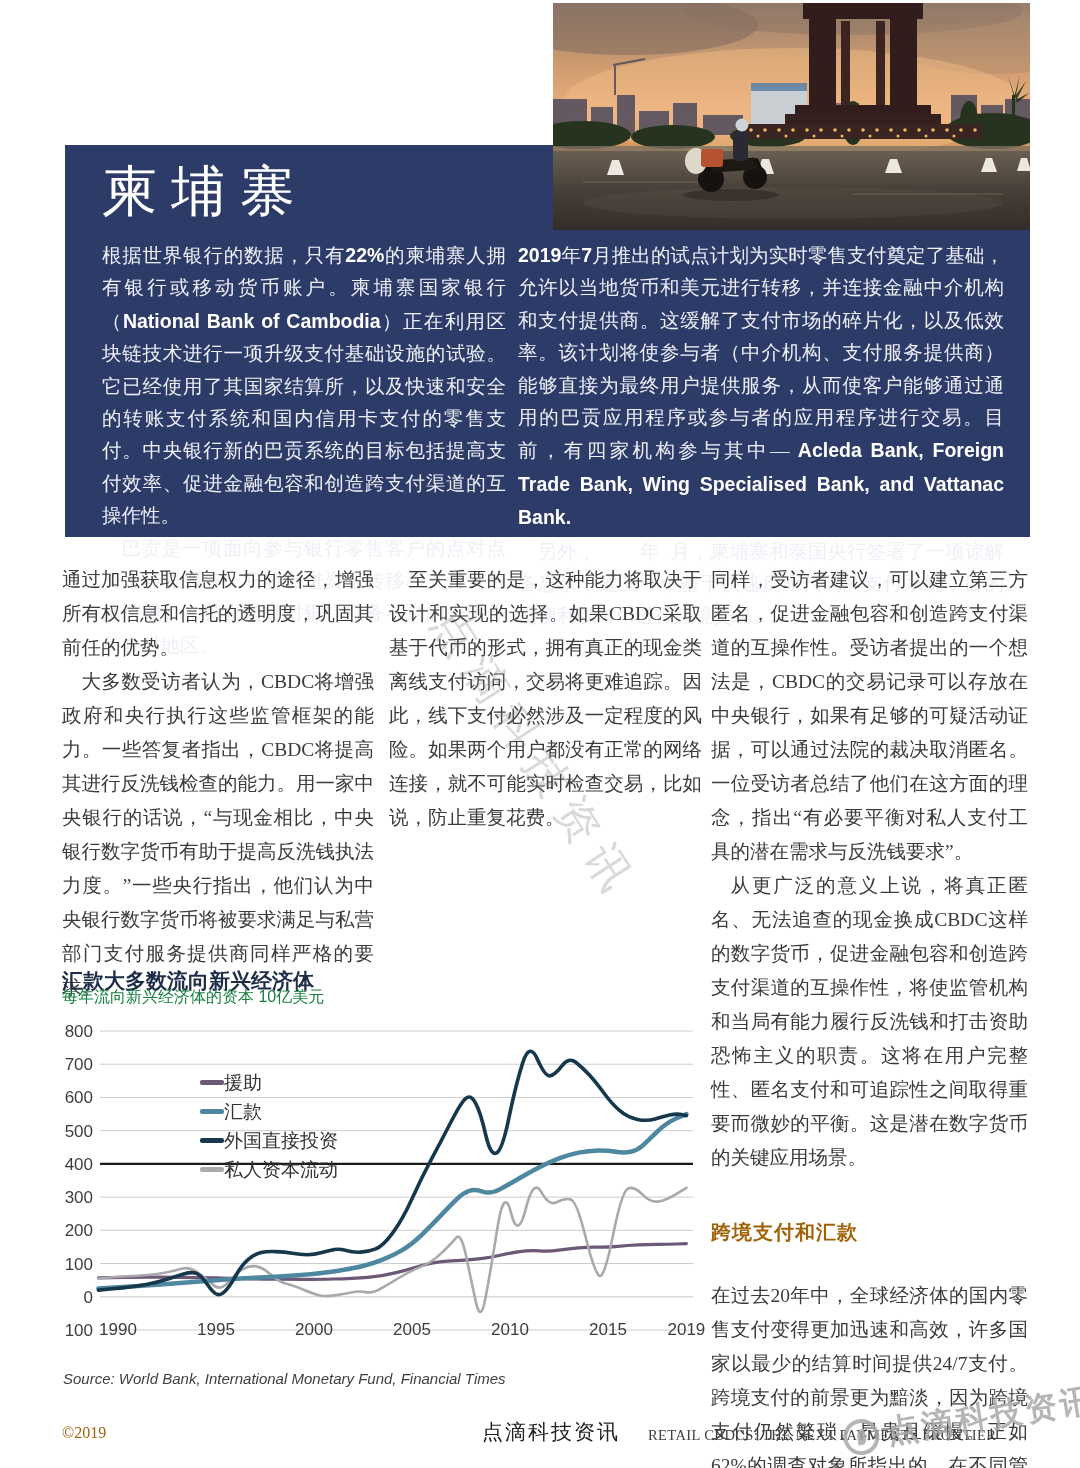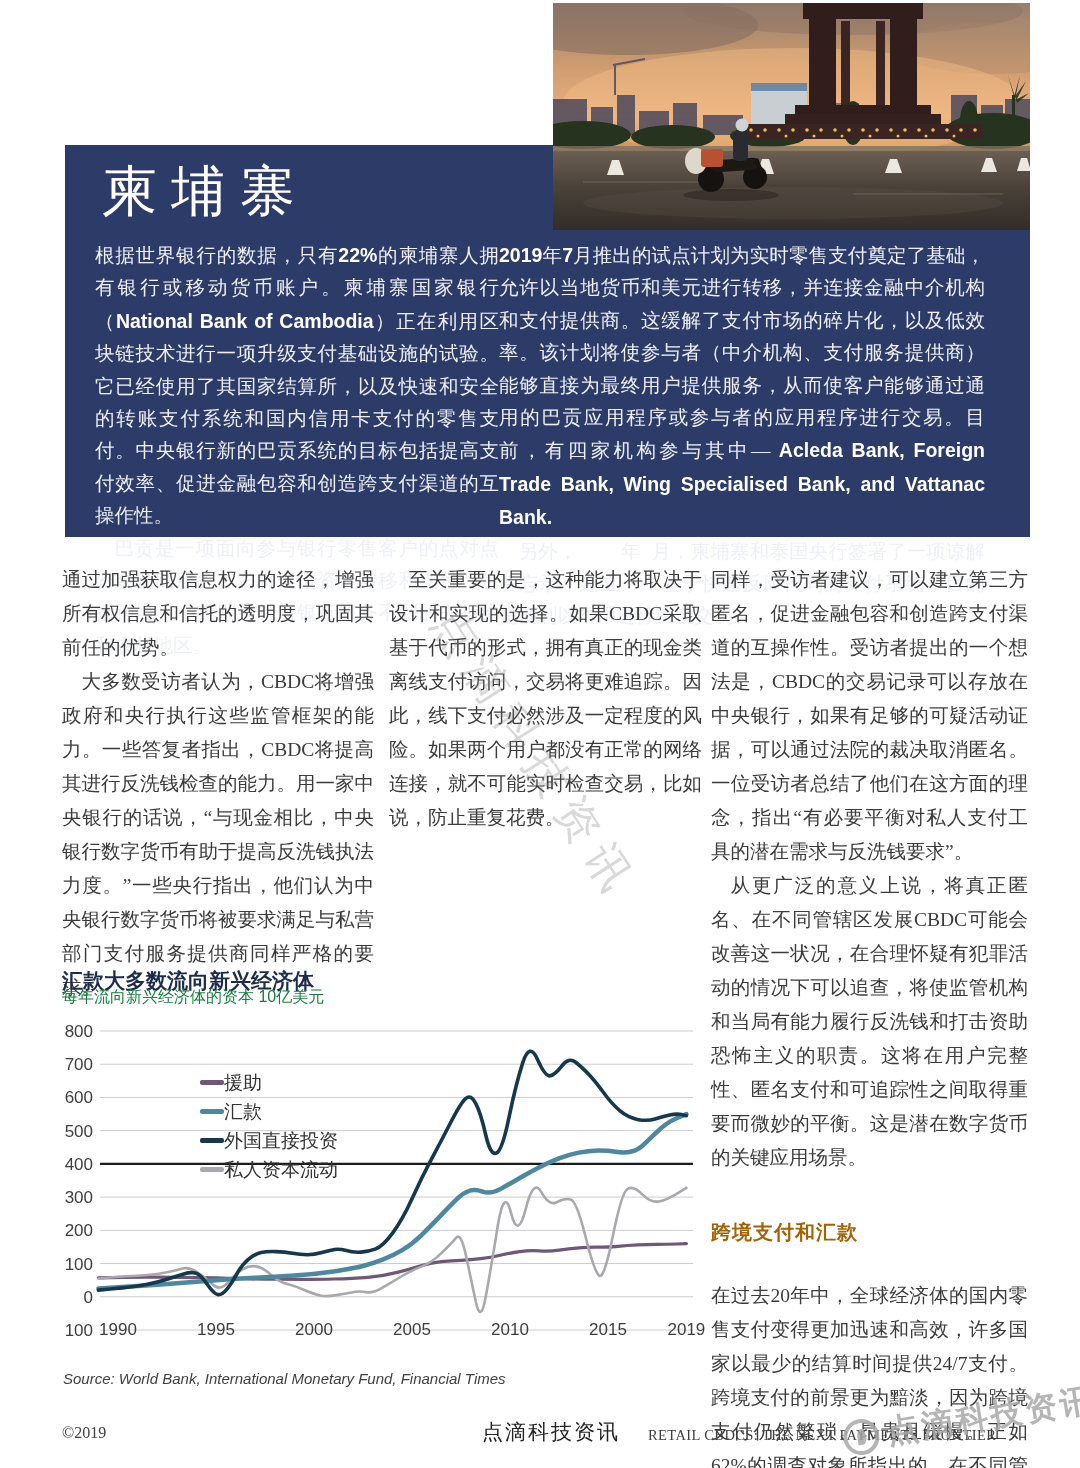--- a/index.html
+++ b/index.html
@@ -2,21 +2,21 @@
 <html><head>
 <meta charset="utf-8">
 <style>
   html,body{margin:0;padding:0;background:#e8e8e8;}
   .page{position:relative;width:1080px;height:1468px;margin:0 auto;background:#ffffff;overflow:hidden;
         font-family:"Liberation Serif","DejaVu Serif",serif;}
   
   .bluebox{position:absolute;left:65px;top:145px;width:965px;height:392px;background:#2d3b69;
            box-sizing:border-box;padding:10px 26px 16px 30px;}
   .bluebox h1{color:#ffffff;font-size:55px;font-weight:400;letter-spacing:14px;margin:4px 0 14px 7px;line-height:66px;}
-  .bcols{display:flex;gap:0;}
+  .bcols{display:flex;gap:12px;justify-content:flex-end;}
   .bcol{color:#eef0f6;font-size:19.5px;line-height:32.4px;text-align:justify;}
   .bcol.left{width:404px;}
   .bcol.right{width:486px;}
   .bcol p{margin:0;}
   .bcol p.ind{text-indent:1em;}
   .lat{font-family:"Liberation Sans","DejaVu Sans",sans-serif;font-weight:bold;color:#ffffff;}
   
   .photo{position:absolute;left:553px;top:3px;width:477px;height:227px;overflow:hidden;}
   
   .col{position:absolute;top:563px;font-size:19.5px;line-height:34px;color:#3b3b3b;text-align:justify;}
@@ -33,21 +33,21 @@
                font-weight:bold;font-size:21px;color:#1d2c47;}
   .chart-sub{position:absolute;left:0;top:32px;font-family:"Liberation Sans","DejaVu Sans",sans-serif;
              font-size:16px;color:#15803d;}
   .chart svg{position:absolute;left:0;top:56px;}
   .legend{position:absolute;left:138px;top:113px;}
   .legend-row{display:flex;align-items:center;height:29px;font-size:19px;color:#333333;}
   .swatch{display:inline-block;width:24px;height:4.5px;border-radius:2px;background:#999;}
   .source{position:absolute;left:63px;top:1370px;font-family:"Liberation Sans","DejaVu Sans",sans-serif;
           font-style:italic;font-size:15px;color:#3f3f3f;}
   
-  .f-copy{position:absolute;left:62px;top:1424px;font-size:16px;color:#404040;}
+  .f-copy{position:absolute;left:62px;top:1424px;font-size:16px;color:#a16207;}
   .f-center{position:absolute;left:482px;top:1418px;font-size:21px;color:#222222;letter-spacing:2px;}
   .f-right{position:absolute;left:648px;top:1427px;font-size:14.5px;color:#404040;letter-spacing:0.4px;}
   
   .wm-diag{position:absolute;left:468px;top:598px;transform:rotate(57deg);transform-origin:0 0;
            font-family:"Liberation Sans","DejaVu Sans",sans-serif;font-size:44px;letter-spacing:12px;
            color:rgba(130,130,130,0.30);white-space:nowrap;pointer-events:none;}
   .wm-corner{position:absolute;left:842px;top:1398px;transform:rotate(-9deg);display:flex;align-items:center;gap:8px;
              font-family:"Liberation Sans","DejaVu Sans",sans-serif;font-weight:bold;font-size:32px;
              color:rgba(168,168,168,0.85);letter-spacing:3px;pointer-events:none;white-space:nowrap;}
   .wm-ring{width:36px;height:36px;border:4px solid rgba(168,168,168,0.85);border-radius:50%;
@@ -191,21 +191,21 @@
 
   <div class="col col1">
     <p>通过加强获取信息权力的途径，增强所有权信息和信托的透明度，巩固其前任的优势。</p>
     <p class="ind">大多数受访者认为，CBDC将增强政府和央行执行这些监管框架的能力。一些答复者指出，CBDC将提高其进行反洗钱检查的能力。用一家中央银行的话说，“与现金相比，中央银行数字货币有助于提高反洗钱执法力度。”一些央行指出，他们认为中央银行数字货币将被要求满足与私营部门支付服务提供商同样严格的要求。</p>
   </div>
   <div class="col col2">
     <p class="ind">至关重要的是，这种能力将取决于设计和实现的选择。如果CBDC采取基于代币的形式，拥有真正的现金类离线支付访问，交易将更难追踪。因此，线下支付必然涉及一定程度的风险。如果两个用户都没有正常的网络连接，就不可能实时检查交易，比如说，防止重复花费。</p>
   </div>
   <div class="col col3">
     <p>同样，受访者建议，可以建立第三方匿名，促进金融包容和创造跨支付渠道的互操作性。受访者提出的一个想法是，CBDC的交易记录可以存放在中央银行，如果有足够的可疑活动证据，可以通过法院的裁决取消匿名。一位受访者总结了他们在这方面的理念，指出“有必要平衡对私人支付工具的潜在需求与反洗钱要求”。</p>
-    <p class="ind">从更广泛的意义上说，将真正匿名、在不同管辖区发展CBDC可能会改善这一状况，在合理怀疑有犯罪活动的情况下可以追查，将使监管机构和当局有能力履行反洗钱和打击资助恐怖主义的职责。这将在用户完整性、匿名支付和可追踪性之间取得重要而微妙的平衡。这是潜在数字货币的关键应用场景。</p>
+    <p class="ind">从更广泛的意义上说，将真正匿名、无法追查的现金换成CBDC这样的数字货币，促进金融包容和创造跨支付渠道的互操作性，将使监管机构和当局有能力履行反洗钱和打击资助恐怖主义的职责。这将在用户完整性、匿名支付和可追踪性之间取得重要而微妙的平衡。这是潜在数字货币的关键应用场景。</p>
     <h3>跨境支付和汇款</h3>
     <p>在过去20年中，全球经济体的国内零售支付变得更加迅速和高效，许多国家以最少的结算时间提供24/7支付。跨境支付的前景更为黯淡，因为跨境支付仍然繁琐、昂贵且缓慢。正如62%的调查对象所指出的，在不同管辖区发展CBDC可能会改善这一状况。</p>
   </div>
 
   <div class="chart">
     <div class="chart-title">汇款大多数流向新兴经济体</div>
     <div class="chart-sub">每年流向新兴经济体的资本 10亿美元</div>
     <svg id="plot" width="648" height="332" viewBox="0 0 648 332">
         <line x1="38" x2="631" y1="20" y2="20" stroke="#cccccc" stroke-width="1"></line>
         <text x="31" y="26" text-anchor="end" fill="#3d3d3d" font-size="17" font-family="&quot;Liberation Sans&quot;,&quot;DejaVu Sans&quot;,sans-serif">800</text>

